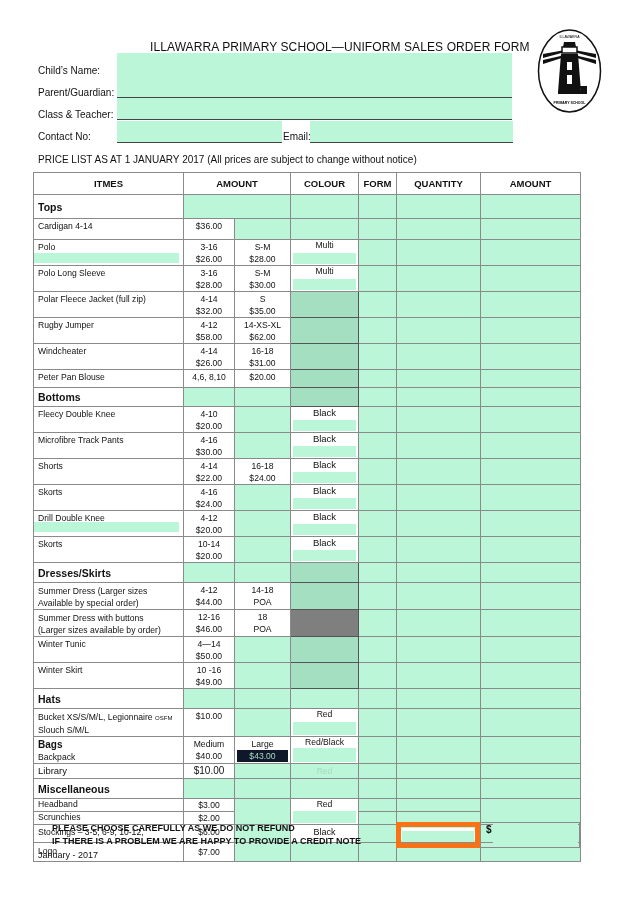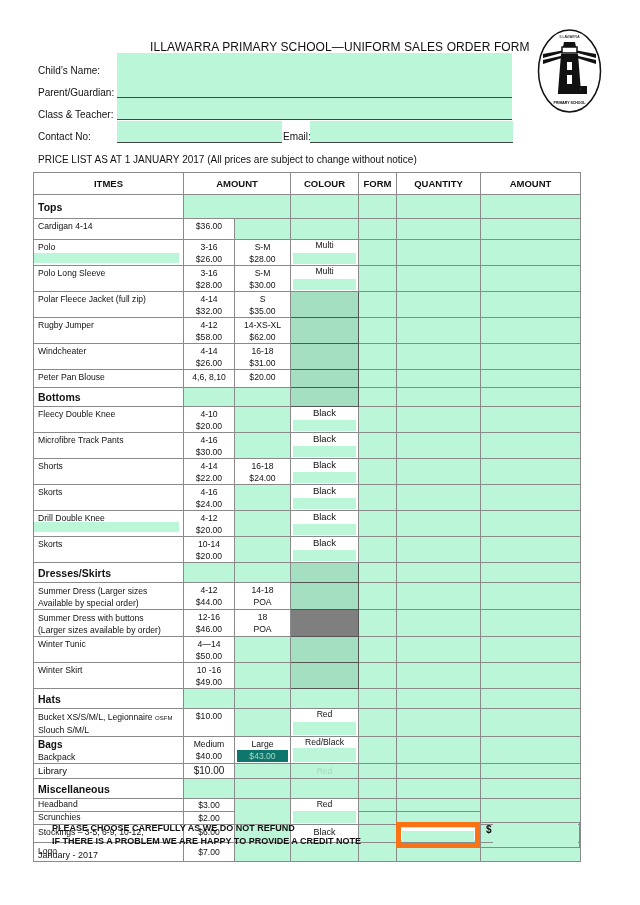--- a/index.html
+++ b/index.html
@@ -396,21 +396,21 @@
     <td class="item" style="line-height:12px">
           <div style="font-weight:bold; font-size:10px">Bags</div>
           <div>Backpack</div>
         </td>
     <td class="c">
           <div>Medium</div>
           <div>$40.00</div>
         </td>
     <td class="c">
           <div>Large</div>
-          <div style="background:#0f766e; color:#a9d9bd; margin:0 2px;">$43.00</div>
+          <div style="background:#0f172a; color:#a9d9bd; margin:0 2px;">$43.00</div>
         </td>
     <td>
           <span class="col-text">Red/Black</span>
           <div class="col-fill" style="height:14px"></div>
         </td>
     <td class="g"></td>
     <td class="g"></td>
     <td class="g"></td>
   </tr>
   <tr style="height:15px">

